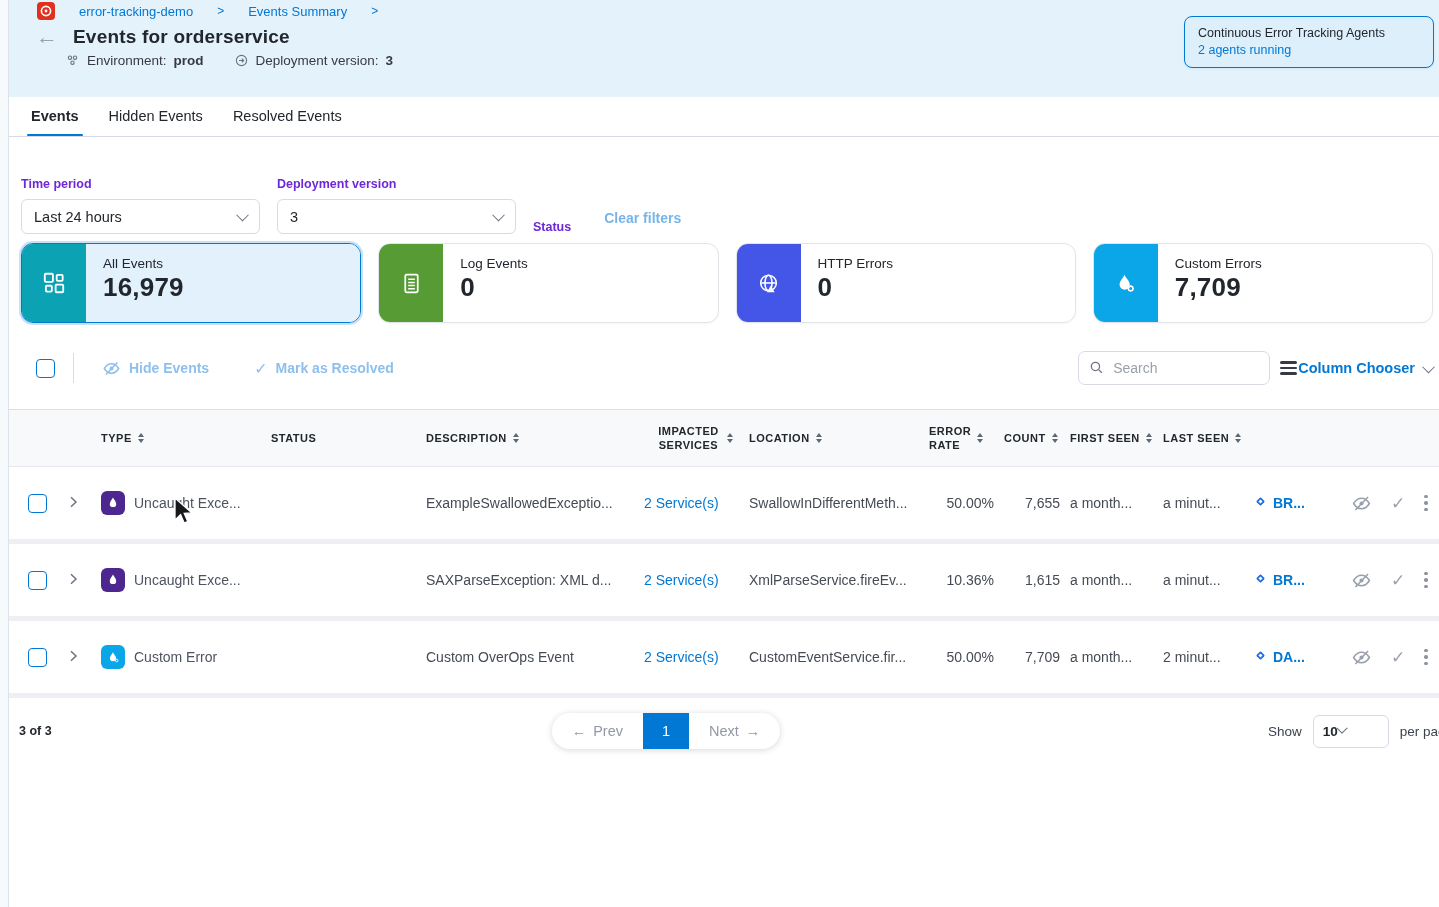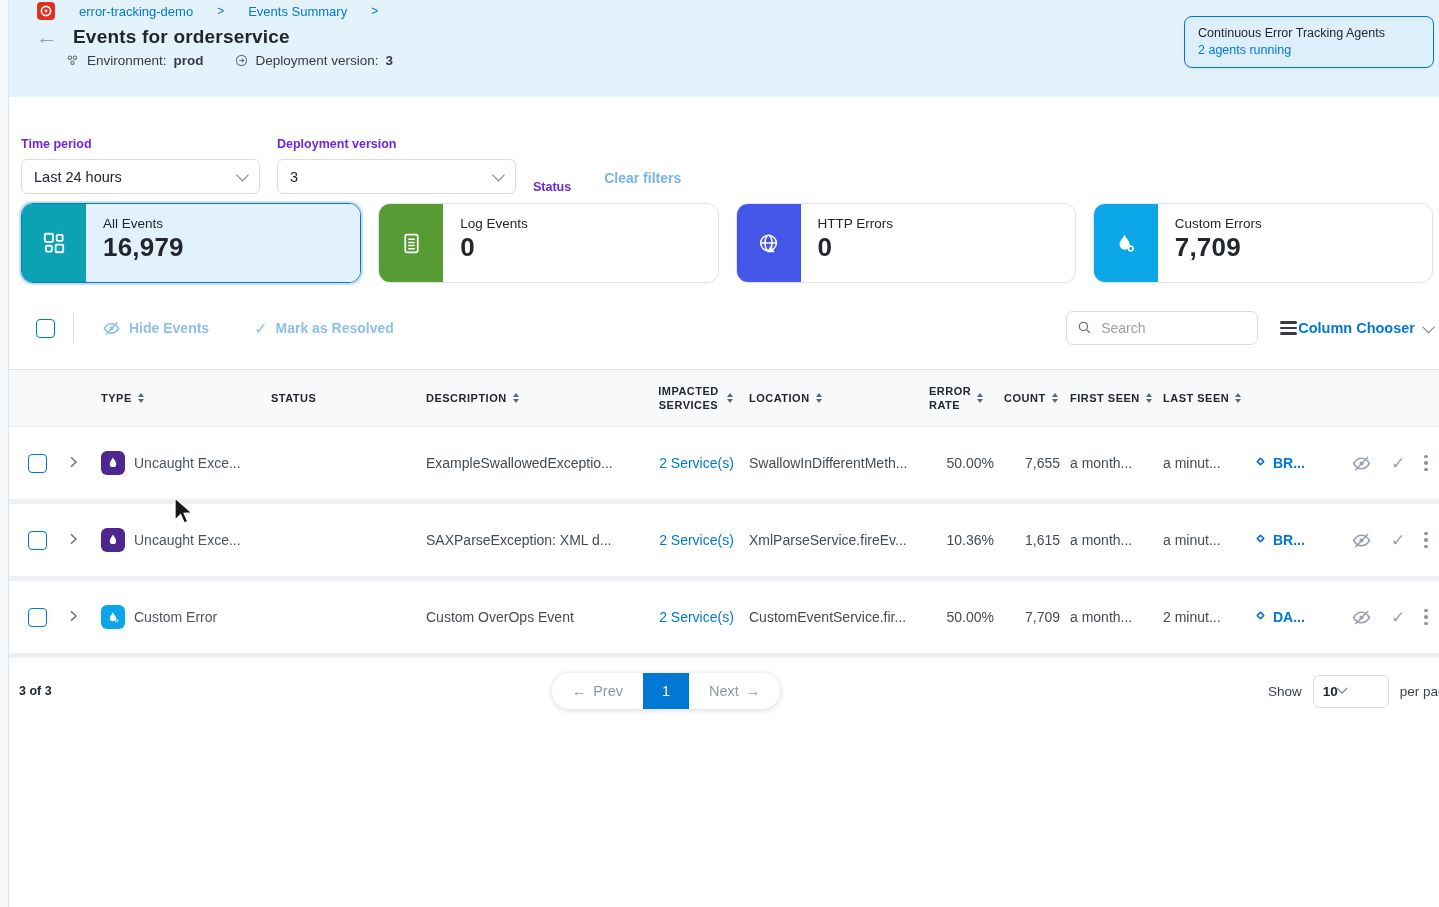--- a/index.html
+++ b/index.html
@@ -54,21 +54,21 @@
   .bg-teal{background:#0ba3b4}.bg-purple{background:#4d278f}.bg-green{background:#579b34}.bg-indigo{background:#4456e7}.bg-cyan{background:#0aa6e8}
 
   
   .toolbar{display:flex;align-items:center;background:#fff;height:82px;padding:4px 0 0 27px}
   .cbx{width:17px;height:17px;border:1.7px solid #0278d5;border-radius:4px;background:#fff;cursor:pointer;flex:none}
   .tb-div{width:1px;height:30px;background:#d9dae6;margin:0 28px 0 18px}
   .tb-btn{display:flex;align-items:center;gap:8px;color:#8ebfed;font-weight:700;font-size:14px;margin-right:45px;cursor:pointer}
   .tb-btn .ic{display:inline-flex;width:19px;height:19px}
   .tb-btn .ck{font-size:16px;font-weight:400}
   .tb-right{margin-left:auto;display:flex;align-items:center;padding-right:6px}
-  .search-wrap{position:relative;width:192px;height:34px;margin-right:22px}
+  .search-wrap{position:relative;width:192px;height:34px;margin-right:10px}
   .search-wrap input{width:100%;height:100%;box-sizing:border-box;border:1px solid #d9dae5;border-radius:7px;padding:0 10px 0 34px;font-size:14px;color:#22272d;outline:none;font-family:"Liberation Sans",sans-serif}
   .search-wrap input::placeholder{color:#9aa0ab}
   .search-ic{position:absolute;left:10px;top:8px;width:17px;height:17px;color:#6b7280}
   .col-chooser{display:flex;align-items:center;gap:1px;cursor:pointer}
   .burger{display:flex;flex-direction:column;gap:3px}
   .burger i{display:block;width:17px;height:2.6px;background:#383946;border-radius:2px}
   .col-chooser .lbl{color:#0278d5;font-weight:700;font-size:14.5px}
   .col-chooser .chev{margin-left:8px}
 
   
@@ -79,21 +79,21 @@
   .th .two-line{line-height:1.3}
   .sort-icon{display:inline-flex;flex-direction:column;gap:2px;cursor:pointer}
   .sort-icon .up{width:0;height:0;border-left:3.5px solid transparent;border-right:3.5px solid transparent;border-bottom:4.5px solid #5b6876}
   .sort-icon .dn{width:0;height:0;border-left:3.5px solid transparent;border-right:3.5px solid transparent;border-top:4.5px solid #5b6876}
   .row{height:72px;background:#fff;border-bottom:5px solid #edeff3;font-size:14px;color:#454b54}
   .cell-check{display:flex;justify-content:center}
   .expand{display:inline-flex;width:16px;height:16px;color:#6b7280;cursor:pointer}
   .type-cell{display:flex;align-items:center;gap:9px;color:#4d5360}
   .type-ic{width:24px;height:24px;border-radius:6px;display:flex;align-items:center;justify-content:center;flex:none}
   .link{color:#0278d5;text-decoration:none;cursor:pointer}
-  .cell-impacted{text-align:center}
+  .cell-impacted{text-align:left}
   .cell-right{text-align:right;padding-right:10px}
   .badge-cell{display:flex;align-items:center;gap:5px;font-weight:700}
   .badge-cell svg{flex:none}
   .actions{display:flex;align-items:center;gap:19px;justify-content:flex-start;padding-left:12px;color:#9aa1ac}
   .actions .ic{display:inline-flex;width:21px;height:21px;cursor:pointer}
   .actions .ck{font-size:17px;color:#9aa1ac;cursor:pointer}
   .kebab{display:flex;flex-direction:column;gap:3px;cursor:pointer}
   .kebab i{width:3.6px;height:3.6px;border-radius:50%;background:#8d949e}
 
   
@@ -152,20 +152,25 @@
       </span>
       <span>Deployment version:</span>
       <b>3</b>
     </div>
     <div class="agents-box">
       <div class="t">Continuous Error Tracking Agents</div>
       <a>2 agents running</a>
     </div>
   </header>
 
+  <nav class="tabs">
+    <div class="tab active">Events</div>
+    <div class="tab">Hidden Events</div>
+    <div class="tab">Resolved Events</div>
+  </nav>
 
   <section class="filters">
     <div class="fgroup">
       <span class="flabel">Time period</span>
       <div class="select">
         <span>Last 24 hours</span>
         <span class="chev"></span>
       </div>
     </div>
     <div class="fgroup">

